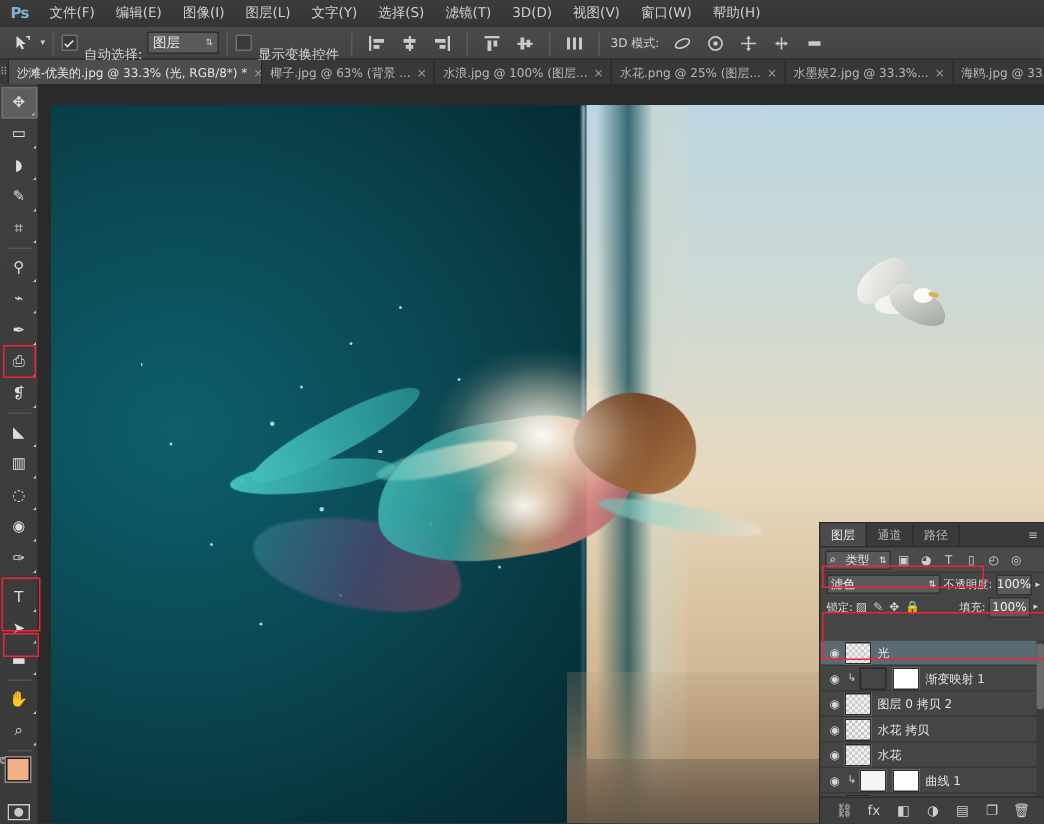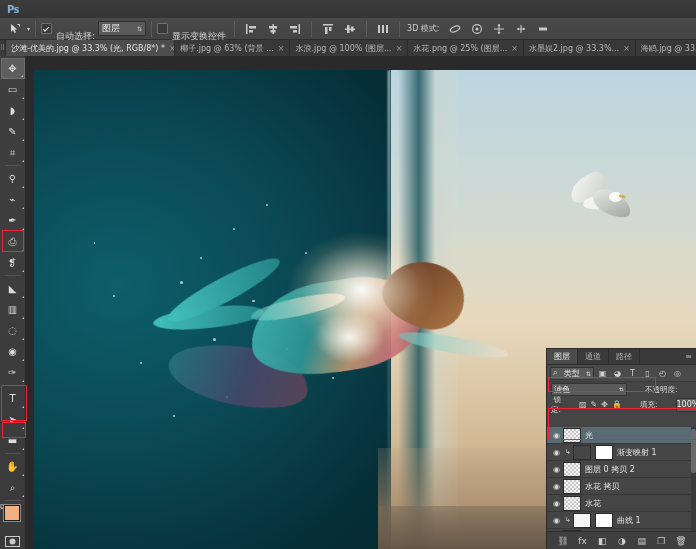--- a/index.html
+++ b/index.html
@@ -131,21 +131,21 @@
     border-right:1px solid #2e2e2e;}
   .ptab.active{background:#4b4b4b;color:#ececec;}
   .ptab-menu{margin-left:auto;padding:0 4px;display:flex;align-items:center;font-size:8px;color:#bbb;}
   .filterrow{display:flex;align-items:center;height:16px;background:#4a4a4a;
     border-bottom:1px solid #3a3a3a;padding:0 3px;gap:2px;}
   .filter-kind{display:flex;align-items:center;height:13px;background:#5a5a5a;
     border:1px solid #333;border-radius:1px;font-size:8px;color:#e2e2e2;padding:0 2px;width:44px;
     justify-content:space-between;box-sizing:border-box;}
   .ficon{width:13px;height:13px;display:flex;align-items:center;justify-content:center;
     font-size:8px;color:#cfcfcf;}
-  .rowline{display:flex;align-items:center;height:15px;padding:0 4px;gap:18px;
+  .rowline{display:flex;align-items:center;height:15px;padding:0 4px;gap:2px;
     font-size:8px;color:#dcdcdc;text-align:right;}
   .blend-select{flex:0 0 76px;height:13px;background:#5a5a5a;border:1px solid #333;
     border-radius:1px;display:flex;align-items:center;justify-content:space-between;
     padding:0 2px;font-size:8px;color:#eee;box-sizing:border-box;}
   .num-field{width:26px;height:12px;background:#5a5a5a;border:1px solid #333;border-radius:1px;
     font-size:8px;color:#eee;display:flex;align-items:center;justify-content:center;}
   .lockicons{display:flex;gap:4px;align-items:center;}
   .lockicons span{font-size:8px;color:#cfcfcf;}
   .layer-list{position:absolute;left:0;top:78px;width:150px;height:105px;overflow:hidden;background:#3f3f3f;}
   .layer-row{display:flex;align-items:center;height:17px;border-bottom:1px solid #383838;
@@ -171,20 +171,33 @@
   .scrollbar{position:absolute;right:0;top:78px;width:5px;height:105px;background:#3a3a3a;}
   .scroll-thumb{position:absolute;right:0;top:2px;width:5px;height:44px;background:#6a6a6a;border-radius:2px;}
 </style>
 </head>
 <body>
 
 <div class="app">
 
   <div class="menubar">
     <div class="ps-logo">Ps</div>
+    <div id="menu-items" style="display:flex;align-items:center;">
+        <div class="menu-item">文件(F)</div>
+        <div class="menu-item">编辑(E)</div>
+        <div class="menu-item">图像(I)</div>
+        <div class="menu-item">图层(L)</div>
+        <div class="menu-item">文字(Y)</div>
+        <div class="menu-item">选择(S)</div>
+        <div class="menu-item">滤镜(T)</div>
+        <div class="menu-item">3D(D)</div>
+        <div class="menu-item">视图(V)</div>
+        <div class="menu-item">窗口(W)</div>
+        <div class="menu-item">帮助(H)</div>
+      </div>
   </div>
 
   <div class="optionsbar">
     <div class="ob-tool">
       <svg width="13" height="13" viewBox="0 0 13 13">
           <path d="M3 2 L3 10 L5 8 L6.6 11 L8 10.3 L6.5 7.5 L9.3 7.4 Z" fill="#d8d8d8"></path>
           <path d="M9.5 2.5 h2 v2" stroke="#d8d8d8" fill="none" stroke-width="1"></path>
         </svg>
     </div>
     <div class="ob-arrows">▾</div>

